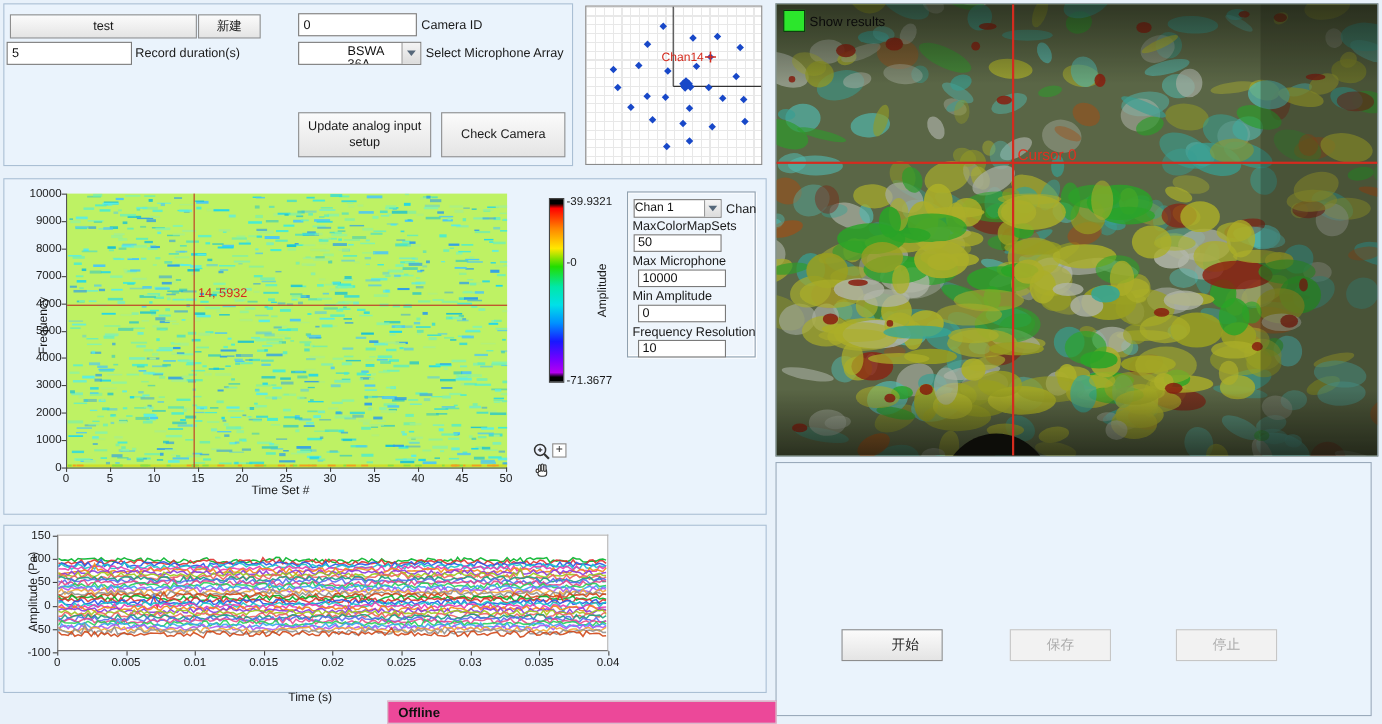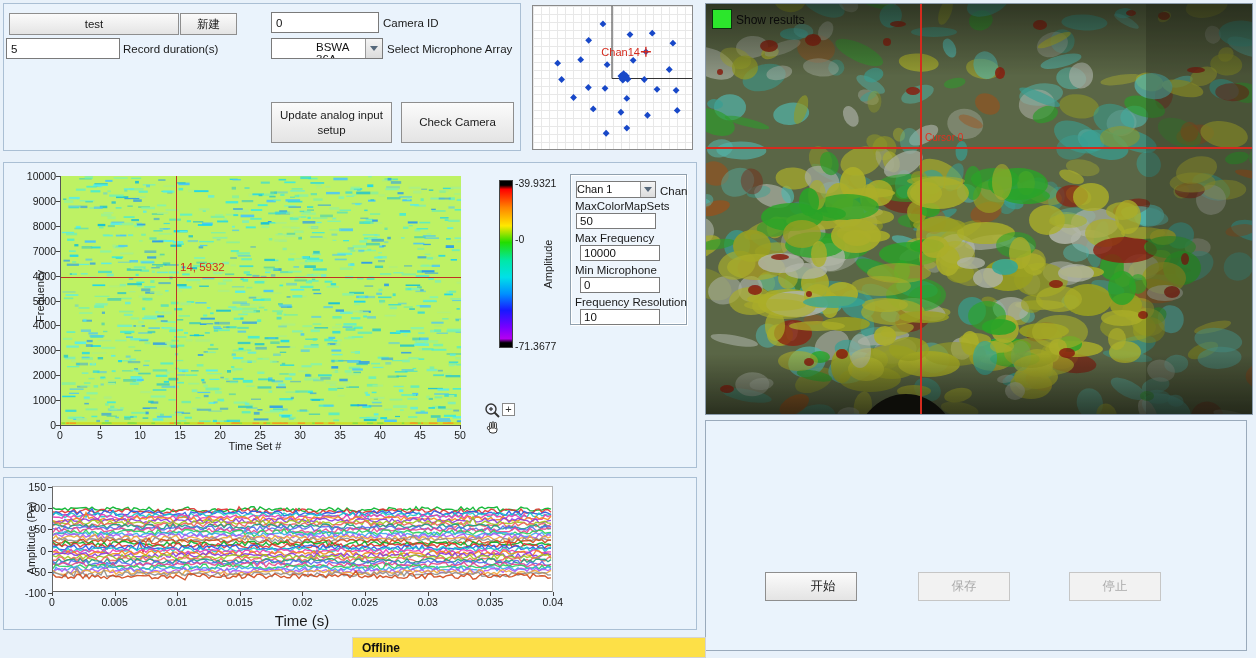--- a/index.html
+++ b/index.html
@@ -16,21 +16,21 @@
          justify-content:center; text-align:center; line-height:1.25; cursor:default; }
   .btn.disabled { background:#f2f2f2; border-color:#c6c6c6; color:#aaaaaa; }
   .combo { position:absolute; background:#fff; border:1px solid #7a7a7a; display:flex; }
   .combo .val { flex:1; padding:2px 4px; font-size:11.5px; overflow:hidden; }
   .combo .arrow { width:17px; background:linear-gradient(#f4f4f4,#dcdcdc); border-left:1px solid #9a9a9a;
                   display:flex; align-items:center; justify-content:center; }
   .combo .arrow::after { content:""; border:4px solid transparent; border-top:5px solid #56687a; margin-top:4px; }
   .tick-lbl { position:absolute; font-size:10.5px; color:#1a1a1a; white-space:nowrap; }
   .vlabel { position:absolute; font-size:11px; color:#1a1a1a; transform:rotate(-90deg); transform-origin:center; white-space:nowrap; }
   .groupbox { position:absolute; border:1px solid #90a0ae; box-shadow:inset 0 0 0 1px #ffffff, 1px 1px 0 #ffffff; background:#eef5fc; }
-  .statusbar { position:absolute; background:#fde047; border:1px solid #d4d4d4; font-weight:bold; font-size:12px;
+  .statusbar { position:absolute; background:#ec4899; border:1px solid #d4d4d4; font-weight:bold; font-size:12px;
                display:flex; align-items:center; padding-left:9px; }
   .bold { font-weight:bold; font-size:12px; }
   svg text { font-family:"Liberation Sans","DejaVu Sans",sans-serif; }
 </style>
 </head>
 <body>
 
 <div class="panel" style="left:3px;top:3px;width:518px;height:148px;">
   <div class="btn" style="left:5px;top:9px;width:170px;height:22px;">test</div>
   <button class="btn" style="left:176px;top:9px;width:57px;height:22px;">新建</button>
@@ -1348,23 +1348,23 @@
 </div>
 
 <div class="groupbox" style="left:570px;top:174px;width:117px;height:151px;">
   <div class="combo" style="left:5px;top:6px;width:80px;height:17px;">
     <span class="val" style="padding:1px 0;font-size:11px;">Chan 1</span>
     <span class="arrow" style="width:15px;"></span>
   </div>
   <div class="lbl" style="left:89px;top:10px;">Chan</div>
   <div class="lbl" style="left:4px;top:25px;">MaxColorMapSets</div>
   <input class="input" style="left: 5px; top: 38px; width: 80px; height: 16px; padding: 1px 3px;" value="50">
-  <div class="lbl" style="left:4px;top:57px;">Max Frequency</div>
+  <div class="lbl" style="left:4px;top:57px;">Max Microphone</div>
   <input class="input" style="left: 9px; top: 70px; width: 80px; height: 16px; padding: 1px 3px;" value="10000">
-  <div class="lbl" style="left:4px;top:89px;">Min Microphone</div>
+  <div class="lbl" style="left:4px;top:89px;">Min Amplitude</div>
   <input class="input" style="left: 9px; top: 102px; width: 80px; height: 16px; padding: 1px 3px;" value="0">
   <div class="lbl" style="left:4px;top:121px;">Frequency Resolution</div>
   <input class="input" style="left: 9px; top: 134px; width: 80px; height: 16px; padding: 1px 3px;" value="10">
 </div>
 
 <div class="panel" style="left:3px;top:477px;width:694px;height:153px;"></div>
 <div class="vlabel" style="left:-14px;top:532px;width:90px;text-align:center;">Amplitude (Pa)</div>
 <div id="waveYTicks">
     <div class="tick-lbl" style="left: 12px; top: 481px; width: 34px; text-align: right;">150</div>
     <div class="tick-lbl" style="left: 12px; top: 502.2px; width: 34px; text-align: right;">100</div>
@@ -1377,21 +1377,21 @@
     <div class="tick-lbl" style="left: 30px; top: 596px; width: 44px; text-align: center;">0</div>
     <div class="tick-lbl" style="left: 92.6px; top: 596px; width: 44px; text-align: center;">0.005</div>
     <div class="tick-lbl" style="left: 155.2px; top: 596px; width: 44px; text-align: center;">0.01</div>
     <div class="tick-lbl" style="left: 217.8px; top: 596px; width: 44px; text-align: center;">0.015</div>
     <div class="tick-lbl" style="left: 280.4px; top: 596px; width: 44px; text-align: center;">0.02</div>
     <div class="tick-lbl" style="left: 343px; top: 596px; width: 44px; text-align: center;">0.025</div>
     <div class="tick-lbl" style="left: 405.6px; top: 596px; width: 44px; text-align: center;">0.03</div>
     <div class="tick-lbl" style="left: 468.2px; top: 596px; width: 44px; text-align: center;">0.035</div>
     <div class="tick-lbl" style="left: 530.8px; top: 596px; width: 44px; text-align: center;">0.04</div>
   </div>
-<div class="tick-lbl" style="left:262px;top:612px;width:80px;text-align:center;font-size:15px;">Time (s)</div>
+<div class="tick-lbl" style="left:262px;top:628px;width:80px;text-align:left;font-size:11px;">Time (s)</div>
 <div class="abs" style="left:52px;top:486px;width:501px;height:106px;background:#fff;border:1px solid #b4b4b4;border-left:1px solid #666;border-bottom:1px solid #666;">
   <svg id="waveSvg" width="499" height="104" style="position:absolute;left:0;top:0;">
       <polyline points="0,20.6 3,22.3 6,22.0 9,22.5 12,21.0 15,23.5 18,20.7 21,21.2 24,21.2 27,20.9 30,20.7 33,20.5 36,22.4 39,20.1 42,22.5 45,23.1 48,22.8 51,23.8 54,20.6 57,21.8 60,20.1 63,21.5 66,22.0 69,23.2 72,21.4 75,20.4 78,24.3 81,20.7 84,21.4 87,23.1 90,22.4 93,23.0 96,20.3 99,22.9 102,24.5 105,22.7 108,24.5 111,23.8 114,21.5 117,22.4 120,24.6 123,23.8 126,22.9 129,22.5 132,20.9 135,20.1 138,22.9 141,23.7 144,24.7 147,24.6 150,23.7 153,23.9 156,24.7 159,22.5 162,21.7 165,23.8 168,23.4 171,24.7 174,23.4 177,22.1 180,22.6 183,24.0 186,22.5 189,22.3 192,21.0 195,22.1 198,19.7 201,19.8 204,24.1 207,20.0 210,21.7 213,23.4 216,21.5 219,23.3 222,22.3 225,21.8 228,21.2 231,23.6 234,21.0 237,23.8 240,21.8 243,24.3 246,21.5 249,23.9 252,24.6 255,21.9 258,22.4 261,24.1 264,24.6 267,22.2 270,23.2 273,22.5 276,20.5 279,21.7 282,24.0 285,21.2 288,23.1 291,24.5 294,21.0 297,23.3 300,23.6 303,24.5 306,24.6 309,22.4 312,23.3 315,22.8 318,22.8 321,21.1 324,22.1 327,23.3 330,22.5 333,24.1 336,20.5 339,21.1 342,21.7 345,24.0 348,24.2 351,22.2 354,23.1 357,21.4 360,24.5 363,19.7 366,23.5 369,20.1 372,21.1 375,21.0 378,23.3 381,21.9 384,20.1 387,21.6 390,23.2 393,22.2 396,22.1 399,22.4 402,23.6 405,23.2 408,19.9 411,23.3 414,21.1 417,22.9 420,20.2 423,24.6 426,21.0 429,20.1 432,21.8 435,20.5 438,20.6 441,20.7 444,19.9 447,24.4 450,22.1 453,23.2 456,22.3 459,22.7 462,23.9 465,22.6 468,20.0 471,21.1 474,21.1 477,23.7 480,24.0 483,23.2 486,22.9 489,23.1 492,21.7 495,21.3 498,22.2" fill="none" stroke="#00b428" stroke-width="1.4" opacity="0.9"></polyline>
       <polyline points="0,25.0 3,25.2 6,25.3 9,23.8 12,25.7 15,24.4 18,24.9 21,22.0 24,26.3 27,24.2 30,23.2 33,21.9 36,23.8 39,24.1 42,25.9 45,24.3 48,22.4 51,22.5 54,25.1 57,22.7 60,24.8 63,24.3 66,23.1 69,25.1 72,22.1 75,22.2 78,23.9 81,25.7 84,24.5 87,24.2 90,24.7 93,24.6 96,25.4 99,26.0 102,25.0 105,22.4 108,26.6 111,26.1 114,25.3 117,25.7 120,22.5 123,25.1 126,23.3 129,23.2 132,22.1 135,22.9 138,21.6 141,21.6 144,24.2 147,24.7 150,25.5 153,23.5 156,25.4 159,25.3 162,24.7 165,21.9 168,22.7 171,22.4 174,22.1 177,26.3 180,24.5 183,25.9 186,19.9 189,23.9 192,23.9 195,21.7 198,25.0 201,21.8 204,25.5 207,24.3 210,26.5 213,23.3 216,25.7 219,26.3 222,25.1 225,23.1 228,23.3 231,21.9 234,24.5 237,23.9 240,26.1 243,21.7 246,24.0 249,21.9 252,22.5 255,25.3 258,25.5 261,24.1 264,26.2 267,26.3 270,23.3 273,25.6 276,23.6 279,24.1 282,25.3 285,25.4 288,24.8 291,24.7 294,22.0 297,26.2 300,23.6 303,25.5 306,23.7 309,26.6 312,24.9 315,24.5 318,24.3 321,25.0 324,25.8 327,22.6 330,22.0 333,23.2 336,23.3 339,22.7 342,24.0 345,22.1 348,21.9 351,24.2 354,25.6 357,25.0 360,22.5 363,22.7 366,23.8 369,22.1 372,25.1 375,24.9 378,24.0 381,22.0 384,24.5 387,26.1 390,22.9 393,24.1 396,26.3 399,25.5 402,23.9 405,25.8 408,21.9 411,25.7 414,23.5 417,25.0 420,24.2 423,25.1 426,23.1 429,26.4 432,23.5 435,24.7 438,22.1 441,22.9 444,25.8 447,25.6 450,23.3 453,22.1 456,22.6 459,23.3 462,22.9 465,26.3 468,22.0 471,25.8 474,26.0 477,25.5 480,25.8 483,22.3 486,21.9 489,25.5 492,22.7 495,22.8 498,25.2" fill="none" stroke="#e03030" stroke-width="1.4" opacity="0.9"></polyline>
       <polyline points="0,28.4 3,24.8 6,26.0 9,27.6 12,27.9 15,27.5 18,24.3 21,23.8 24,27.7 27,24.3 30,28.0 33,27.9 36,25.3 39,21.7 42,27.9 45,26.1 48,27.4 51,23.9 54,24.3 57,26.0 60,23.6 63,28.5 66,27.5 69,26.9 72,27.8 75,27.4 78,24.0 81,24.3 84,24.6 87,27.6 90,25.6 93,24.1 96,23.7 99,24.9 102,26.9 105,24.9 108,25.5 111,28.1 114,27.4 117,26.8 120,27.9 123,27.3 126,26.8 129,27.5 132,25.4 135,30.8 138,24.9 141,26.0 144,25.3 147,28.2 150,26.3 153,25.4 156,24.0 159,26.9 162,26.3 165,24.5 168,23.7 171,26.2 174,26.4 177,25.5 180,25.8 183,25.3 186,24.1 189,26.5 192,25.2 195,27.4 198,24.3 201,24.2 204,24.4 207,25.4 210,25.9 213,25.1 216,26.7 219,28.0 222,24.2 225,24.2 228,25.5 231,29.0 234,28.4 237,26.8 240,28.0 243,23.8 246,28.5 249,27.2 252,25.7 255,26.8 258,26.5 261,26.7 264,28.3 267,28.1 270,27.0 273,25.8 276,25.7 279,26.5 282,26.1 285,24.3 288,23.9 291,26.2 294,28.4 297,27.4 300,25.8 303,28.0 306,24.3 309,27.9 312,27.4 315,25.9 318,25.7 321,23.6 324,26.6 327,25.0 330,24.0 333,26.3 336,24.4 339,27.2 342,25.6 345,24.0 348,24.9 351,27.9 354,26.1 357,26.2 360,25.1 363,26.4 366,26.3 369,28.1 372,27.3 375,25.5 378,27.5 381,23.8 384,24.9 387,26.1 390,27.8 393,26.5 396,27.0 399,24.7 402,27.6 405,25.0 408,26.8 411,26.4 414,25.2 417,24.8 420,24.8 423,24.3 426,27.0 429,26.1 432,27.3 435,25.8 438,25.2 441,27.1 444,26.3 447,26.1 450,28.2 453,28.0 456,24.0 459,28.1 462,25.0 465,24.2 468,28.1 471,24.3 474,25.7 477,26.1 480,25.9 483,26.8 486,27.2 489,26.2 492,25.1 495,26.1 498,27.8" fill="none" stroke="#2858e8" stroke-width="1.4" opacity="0.9"></polyline>
       <polyline points="0,26.8 3,25.8 6,27.7 9,28.6 12,30.4 15,28.8 18,25.9 21,27.0 24,29.9 27,29.0 30,28.5 33,30.2 36,26.4 39,28.4 42,26.4 45,26.0 48,29.8 51,29.8 54,29.1 57,28.6 60,24.4 63,26.5 66,29.3 69,29.3 72,28.5 75,29.1 78,29.7 81,27.6 84,26.4 87,28.7 90,28.2 93,30.3 96,27.0 99,29.4 102,26.9 105,27.9 108,29.9 111,28.2 114,27.7 117,27.0 120,28.4 123,29.0 126,28.5 129,29.1 132,30.3 135,29.2 138,26.3 141,28.6 144,29.2 147,26.4 150,26.6 153,29.0 156,28.8 159,27.7 162,23.9 165,25.0 168,26.0 171,28.3 174,26.8 177,26.4 180,27.1 183,25.6 186,27.5 189,29.8 192,28.1 195,27.4 198,26.5 201,28.5 204,29.0 207,28.6 210,25.5 213,27.8 216,29.5 219,26.8 222,26.0 225,26.1 228,29.1 231,26.2 234,27.7 237,29.3 240,27.7 243,26.2 246,27.9 249,29.3 252,29.0 255,27.7 258,26.7 261,27.9 264,29.0 267,26.3 270,29.0 273,28.8 276,28.1 279,29.1 282,28.7 285,29.1 288,27.7 291,25.8 294,27.2 297,28.1 300,25.5 303,29.8 306,29.1 309,26.2 312,28.2 315,30.0 318,25.7 321,27.3 324,29.1 327,27.8 330,25.5 333,28.1 336,26.9 339,27.8 342,29.8 345,27.2 348,26.5 351,26.9 354,30.0 357,27.7 360,28.6 363,28.0 366,26.0 369,29.8 372,28.2 375,26.1 378,29.6 381,28.8 384,27.9 387,29.1 390,29.6 393,26.9 396,28.3 399,30.4 402,25.7 405,29.3 408,30.4 411,25.6 414,26.3 417,27.1 420,26.2 423,29.6 426,26.1 429,27.7 432,26.3 435,29.6 438,29.2 441,25.5 444,29.2 447,25.6 450,26.9 453,28.1 456,28.2 459,27.0 462,28.3 465,26.7 468,29.9 471,28.5 474,29.8 477,25.4 480,29.1 483,29.9 486,26.1 489,29.0 492,27.5 495,28.1 498,27.0" fill="none" stroke="#18c8c8" stroke-width="1.4" opacity="0.9"></polyline>
       <polyline points="0,30.0 3,30.3 6,30.1 9,31.3 12,27.5 15,29.6 18,30.3 21,28.4 24,31.1 27,31.8 30,28.0 33,27.6 36,27.8 39,28.1 42,30.4 45,32.3 48,27.6 51,27.8 54,30.4 57,28.3 60,29.9 63,30.6 66,32.2 69,31.2 72,27.5 75,31.0 78,29.6 81,30.5 84,28.3 87,32.3 90,30.1 93,30.6 96,30.7 99,29.3 102,30.2 105,29.4 108,28.4 111,30.2 114,31.0 117,30.8 120,28.6 123,31.8 126,28.6 129,27.6 132,28.8 135,28.4 138,32.2 141,28.9 144,27.8 147,31.7 150,30.6 153,31.0 156,29.7 159,29.3 162,30.0 165,30.4 168,29.5 171,31.0 174,28.8 177,30.7 180,29.1 183,28.0 186,31.4 189,30.6 192,31.4 195,31.6 198,29.3 201,28.2 204,31.7 207,29.1 210,27.7 213,29.5 216,29.1 219,29.1 222,30.0 225,28.2 228,29.8 231,30.9 234,31.3 237,29.4 240,32.2 243,31.3 246,29.4 249,29.2 252,29.5 255,30.4 258,31.0 261,31.2 264,30.6 267,32.3 270,28.7 273,29.1 276,28.9 279,29.5 282,29.1 285,28.2 288,32.1 291,30.8 294,27.5 297,32.3 300,31.7 303,27.8 306,32.3 309,27.9 312,30.7 315,27.5 318,29.4 321,27.5 324,29.6 327,27.6 330,29.2 333,31.1 336,29.1 339,30.6 342,30.2 345,27.6 348,30.0 351,28.6 354,30.8 357,32.3 360,30.7 363,30.4 366,30.9 369,27.6 372,28.7 375,30.2 378,28.8 381,28.5 384,27.9 387,30.8 390,28.3 393,30.1 396,28.6 399,31.0 402,27.9 405,29.8 408,27.7 411,31.5 414,27.5 417,31.9 420,30.7 423,28.9 426,30.1 429,30.4 432,28.2 435,28.0 438,28.1 441,27.4 444,30.0 447,29.2 450,31.2 453,31.1 456,28.3 459,29.8 462,27.6 465,29.5 468,31.4 471,27.5 474,30.3 477,31.4 480,31.6 483,32.3 486,32.3 489,32.3 492,27.8 495,29.8 498,28.1" fill="none" stroke="#e838b0" stroke-width="1.4" opacity="0.9"></polyline>
       <polyline points="0,33.7 3,34.7 6,34.1 9,33.6 12,33.7 15,32.7 18,32.5 21,32.2 24,31.1 27,32.8 30,32.2 33,25.6 36,31.4 39,30.3 42,32.5 45,33.9 48,32.3 51,31.6 54,33.4 57,32.4 60,33.6 63,32.4 66,33.2 69,30.3 72,33.8 75,32.1 78,32.2 81,31.6 84,29.3 87,31.7 90,31.4 93,32.2 96,29.3 99,30.1 102,33.8 105,30.3 108,31.0 111,30.6 114,32.3 117,30.8 120,34.1 123,33.5 126,30.4 129,30.6 132,29.6 135,31.8 138,32.6 141,30.4 144,34.3 147,33.0 150,33.6 153,32.5 156,29.4 159,33.0 162,33.2 165,31.3 168,30.0 171,33.1 174,30.6 177,33.4 180,33.7 183,29.9 186,30.0 189,29.6 192,30.0 195,31.5 198,34.2 201,33.0 204,29.7 207,34.1 210,29.8 213,32.6 216,34.5 219,31.4 222,32.7 225,32.2 228,30.7 231,32.5 234,31.6 237,29.6 240,29.5 243,33.5 246,32.0 249,33.4 252,29.3 255,32.9 258,32.7 261,29.7 264,30.8 267,31.0 270,31.1 273,29.7 276,30.3 279,30.9 282,31.3 285,29.6 288,31.5 291,33.6 294,33.7 297,33.1 300,31.8 303,29.9 306,30.0 309,30.8 312,33.2 315,33.9 318,31.8 321,32.1 324,31.8 327,32.1 330,31.9 333,30.0 336,30.8 339,29.6 342,30.4 345,29.9 348,33.3 351,29.9 354,32.7 357,30.7 360,31.2 363,32.3 366,32.2 369,31.6 372,32.1 375,30.9 378,32.3 381,31.1 384,32.8 387,34.1 390,33.4 393,34.0 396,31.9 399,33.4 402,31.6 405,33.7 408,30.7 411,33.0 414,29.6 417,29.5 420,32.0 423,30.4 426,30.0 429,32.8 432,30.9 435,32.4 438,30.5 441,33.5 444,32.6 447,32.7 450,29.2 453,32.4 456,33.7 459,33.8 462,32.9 465,34.1 468,31.4 471,33.3 474,30.9 477,30.7 480,34.2 483,29.3 486,31.8 489,30.8 492,31.7 495,32.7 498,29.3" fill="none" stroke="#f08818" stroke-width="1.4" opacity="0.9"></polyline>
       <polyline points="0,36.1 3,35.1 6,34.2 9,35.8 12,32.4 15,35.2 18,31.7 21,34.1 24,34.2 27,35.0 30,32.0 33,32.1 36,33.9 39,32.3 42,32.3 45,31.9 48,35.4 51,33.0 54,32.6 57,31.9 60,31.7 63,35.3 66,32.2 69,32.8 72,31.5 75,35.8 78,31.7 81,32.8 84,33.9 87,33.4 90,36.1 93,34.7 96,35.8 99,33.3 102,33.8 105,31.5 108,33.6 111,32.6 114,32.6 117,35.1 120,35.3 123,32.3 126,33.1 129,33.1 132,33.9 135,32.0 138,34.8 141,34.9 144,34.0 147,32.1 150,35.4 153,35.5 156,31.6 159,35.1 162,36.0 165,34.6 168,31.7 171,34.5 174,35.3 177,35.1 180,35.0 183,31.6 186,35.3 189,32.0 192,35.7 195,35.0 198,35.8 201,31.6 204,33.6 207,35.2 210,33.7 213,32.5 216,31.3 219,32.5 222,36.0 225,31.3 228,31.5 231,34.0 234,35.3 237,31.6 240,33.0 243,35.2 246,35.5 249,32.5 252,33.5 255,35.6 258,33.8 261,34.6 264,31.4 267,32.6 270,31.4 273,31.6 276,33.4 279,33.9 282,32.4 285,33.5 288,32.4 291,34.8 294,32.8 297,36.1 300,35.8 303,32.8 306,31.5 309,32.4 312,31.9 315,31.5 318,33.8 321,34.7 324,34.8 327,32.7 330,32.4 333,32.3 336,35.5 339,31.8 342,34.7 345,33.2 348,35.5 351,34.0 354,32.9 357,33.8 360,31.2 363,31.8 366,35.0 369,31.5 372,34.1 375,31.2 378,35.3 381,35.9 384,33.7 387,32.2 390,35.4 393,33.3 396,32.3 399,35.8 402,34.5 405,32.7 408,33.4 411,33.8 414,34.3 417,34.4 420,31.5 423,35.0 426,34.6 429,33.9 432,31.2 435,34.4 438,33.2 441,32.6 444,35.8 447,34.4 450,31.5 453,31.2 456,35.3 459,31.9 462,33.4 465,31.4 468,32.5 471,33.1 474,33.5 477,35.6 480,33.2 483,32.0 486,35.9 489,35.9 492,34.8 495,33.9 498,33.4" fill="none" stroke="#8838e0" stroke-width="1.4" opacity="0.9"></polyline>
       <polyline points="0,34.3 3,36.1 6,37.1 9,35.9 12,36.7 15,36.8 18,33.2 21,37.8 24,35.5 27,33.3 30,36.4 33,37.3 36,35.8 39,33.4 42,33.4 45,36.1 48,33.3 51,38.1 54,36.5 57,33.9 60,36.6 63,35.3 66,35.4 69,34.8 72,38.0 75,33.7 78,36.0 81,35.9 84,35.1 87,35.0 90,36.2 93,38.0 96,33.3 99,34.9 102,36.5 105,35.6 108,36.3 111,34.7 114,35.7 117,36.9 120,34.5 123,36.5 126,37.6 129,35.4 132,34.0 135,37.2 138,36.8 141,33.8 144,35.7 147,36.0 150,36.5 153,33.2 156,33.2 159,35.7 162,33.7 165,33.2 168,35.9 171,34.2 174,37.2 177,37.4 180,35.3 183,37.1 186,36.2 189,35.7 192,35.2 195,36.3 198,34.3 201,36.4 204,33.8 207,35.9 210,33.7 213,37.4 216,34.9 219,37.5 222,36.0 225,35.1 228,36.2 231,36.1 234,35.4 237,33.2 240,33.7 243,34.9 246,36.6 249,33.3 252,35.3 255,33.1 258,37.0 261,35.7 264,34.2 267,37.3 270,34.8 273,35.8 276,35.2 279,37.6 282,37.4 285,35.3 288,34.6 291,34.8 294,37.4 297,35.3 300,37.1 303,33.3 306,35.4 309,37.5 312,33.2 315,34.0 318,37.7 321,34.7 324,36.9 327,34.9 330,36.7 333,34.2 336,35.6 339,36.9 342,33.7 345,37.5 348,37.8 351,33.9 354,35.9 357,35.4 360,36.1 363,34.1 366,33.6 369,35.8 372,36.1 375,33.9 378,35.8 381,37.3 384,33.9 387,33.7 390,37.7 393,34.1 396,34.5 399,36.7 402,37.0 405,36.0 408,37.2 411,36.9 414,33.6 417,35.9 420,29.7 423,37.2 426,37.8 429,36.2 432,34.1 435,35.5 438,36.6 441,37.4 444,37.5 447,34.3 450,36.3 453,36.2 456,36.7 459,36.1 462,34.8 465,35.4 468,35.2 471,35.5 474,37.6 477,38.0 480,37.8 483,35.3 486,35.9 489,35.0 492,34.3 495,36.1 498,36.3" fill="none" stroke="#a0c818" stroke-width="1.4" opacity="0.9"></polyline>
@@ -1954,21 +1954,21 @@
       <rect x="440" y="0" width="106" height="410" fill="rgba(35,40,25,0.30)"></rect>
       <rect x="0" y="0" width="546" height="72" fill="url(#topDark)"></rect>
       <rect x="0" y="350" width="546" height="60" fill="url(#botDark)"></rect>
       <rect x="0" y="0" width="546" height="410" fill="rgba(28,32,18,0.16)"></rect>
       <ellipse cx="200" cy="448" rx="52" ry="58" fill="#0d0d09"></ellipse>
     </svg>
   <div class="abs" style="left:6px;top:5px;width:20px;height:20px;background:#2ce62c;border:1px solid #0c300c;"></div>
   <div class="lbl" style="left:30px;top:9px;color:#0a0a0a;font-size:12px;">Show results</div>
   <div class="abs" style="left:214px;top:0;width:1.5px;height:410px;background:#d42b1e;"></div>
   <div class="abs" style="left:0;top:143px;width:546px;height:1.5px;background:#d42b1e;"></div>
-  <div class="lbl" style="left:219px;top:128px;color:#e03020;font-size:10px;text-align:center;">Cursor 0</div>
+  <div class="lbl" style="left:219px;top:128px;color:#e03020;font-size:14px;text-align:center;">Cursor 0</div>
 </div>
 
 <div class="panel" style="left:705px;top:420px;width:542px;height:231px;border-color:#9aaabb;">
   <button class="btn" style="left:59px;top:151px;width:92px;height:29px;font-size:12.5px;padding-left:24px;">开始</button>
   <button class="btn disabled" style="left:212px;top:151px;width:92px;height:29px;font-size:12.5px;">保存</button>
   <button class="btn disabled" style="left:363px;top:151px;width:92px;height:29px;font-size:12.5px;">停止</button>
 </div>
 
 <div class="lbl bold" style="left:5px;top:662px;">Online</div>
 <div class="statusbar" style="left:352px;top:637px;width:354px;height:21px;">

